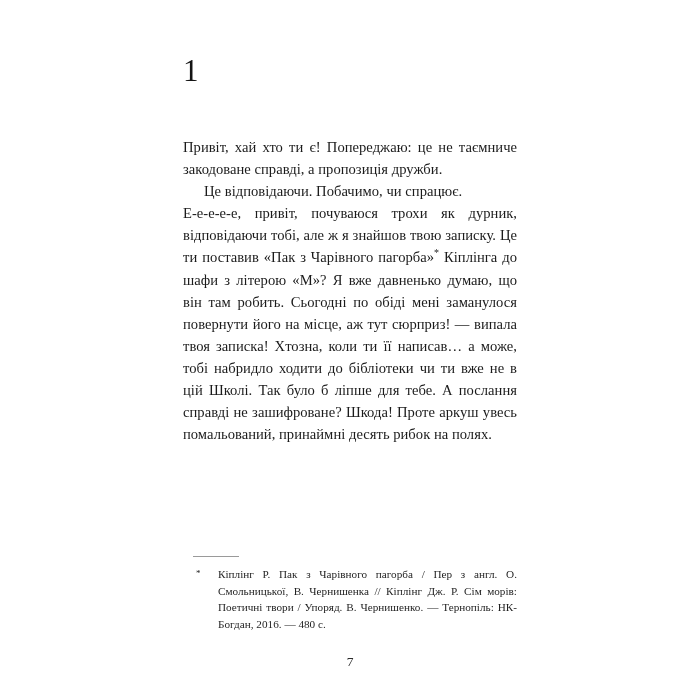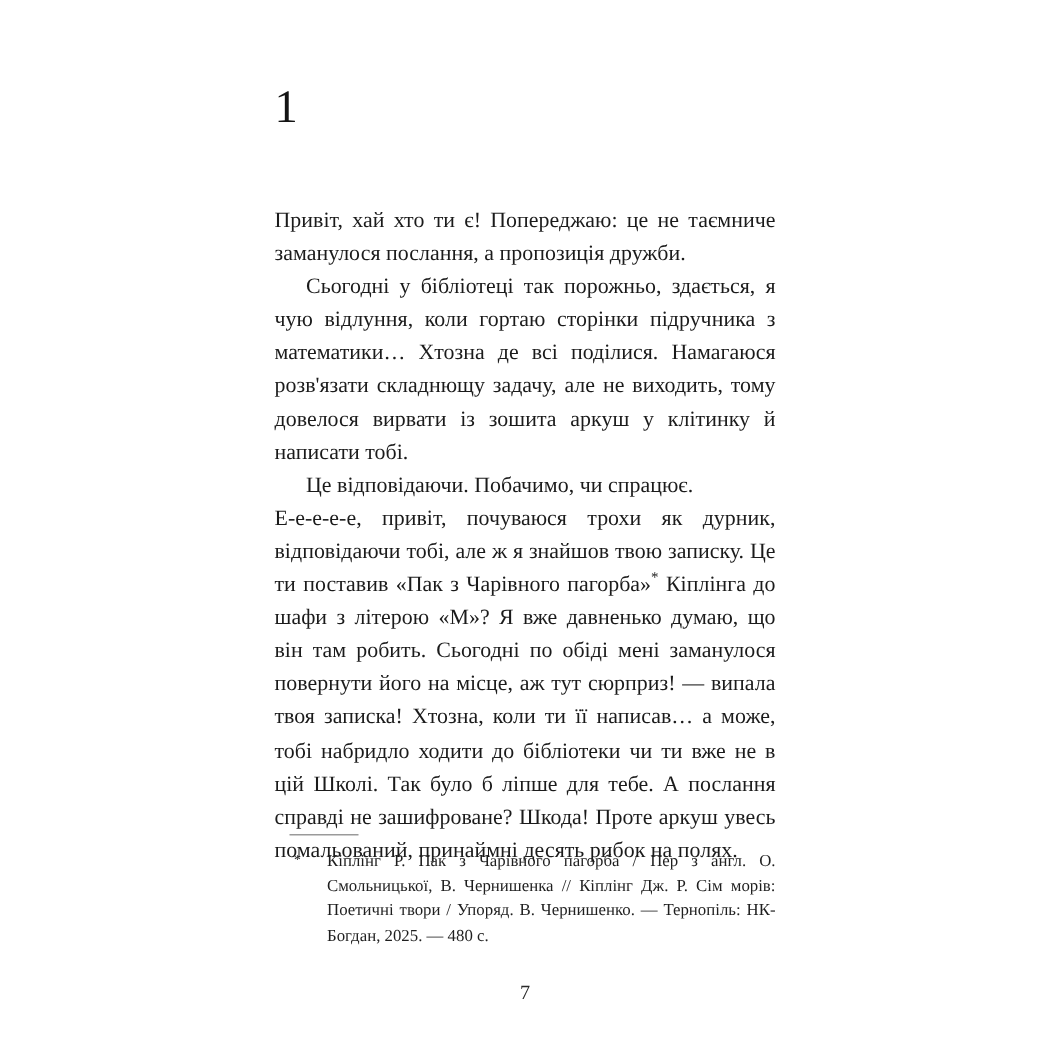--- a/index.html
+++ b/index.html
@@ -127,33 +127,32 @@
 </head>
 <body>
 
 <div class="page">
 
   <div class="chapter-number">1</div>
 
   <div class="text-column">
 
     <div class="block">
-      <p class="para no-indent">Привіт, хай хто ти є! Попереджаю: це не таємниче заманулося послання, а пропозиція дружби.</p>
-      <p class="para indent">Сьогодні у бібліотеці так порожньо, здається, я чую відлуння, коли гортаю сторінки підручника з математики… Хтозна де всі поділися. Намагаюся розв'язати складнющу задачу, але не виходить, тому довелося вирвати із зошита аркуш у клітинку й написати тобі.</p>
+      <p class="para no-indent">Привіт, хай хто ти є! Попереджаю: це не таємниче закодоване справді, а пропозиція дружби.</p>
       <p class="para indent">Це відповідаючи. Побачимо, чи спрацює.</p>
     </div>
 
     <div class="block">
       <p class="para no-indent"><span>Е-е-е-е-е, привіт, почуваюся трохи як дурник, відповідаючи тобі, але ж я знайшов твою записку. Це ти поставив «Пак з Чарівного пагорба»</span><span class="fn-ref">*</span><span> Кіплінга до шафи з літерою «М»? Я вже давненько думаю, що він там робить. Сьогодні по обіді мені заманулося повернути його на місце, аж тут сюрприз! — випала твоя записка! Хтозна, коли ти її написав… а може, тобі набридло ходити до бібліотеки чи ти вже не в цій Школі. Так було б ліпше для тебе. А послання справді не зашифроване? Шкода! Проте аркуш увесь помальований, принаймні десять рибок на полях.</span></p>
     </div>
 
   </div>
 
   <div class="footnote-area">
     <div class="footnote-rule"></div>
     <div class="footnote">
-      <span class="footnote-marker">*</span><span>Кіплінг Р. Пак з Чарівного пагорба / Пер з англ. О. Смольницької, В. Чернишенка // Кіплінг Дж. Р. Сім морів: Поетичні твори / Упоряд. В. Чернишенко. — Тернопіль: НК-Богдан, 2025. — 480 с.</span>
+      <span class="footnote-marker">*</span><span>Кіплінг Р. Пак з Чарівного пагорба / Пер з англ. О. Смольницької, В. Чернишенка // Кіплінг Дж. Р. Сім морів: Поетичні твори / Упоряд. В. Чернишенко. — Тернопіль: НК-Богдан, 2016. — 480 с.</span>
     </div>
   </div>
 
   <div class="folio">7</div>
 
 </div>
 
 </body></html>

